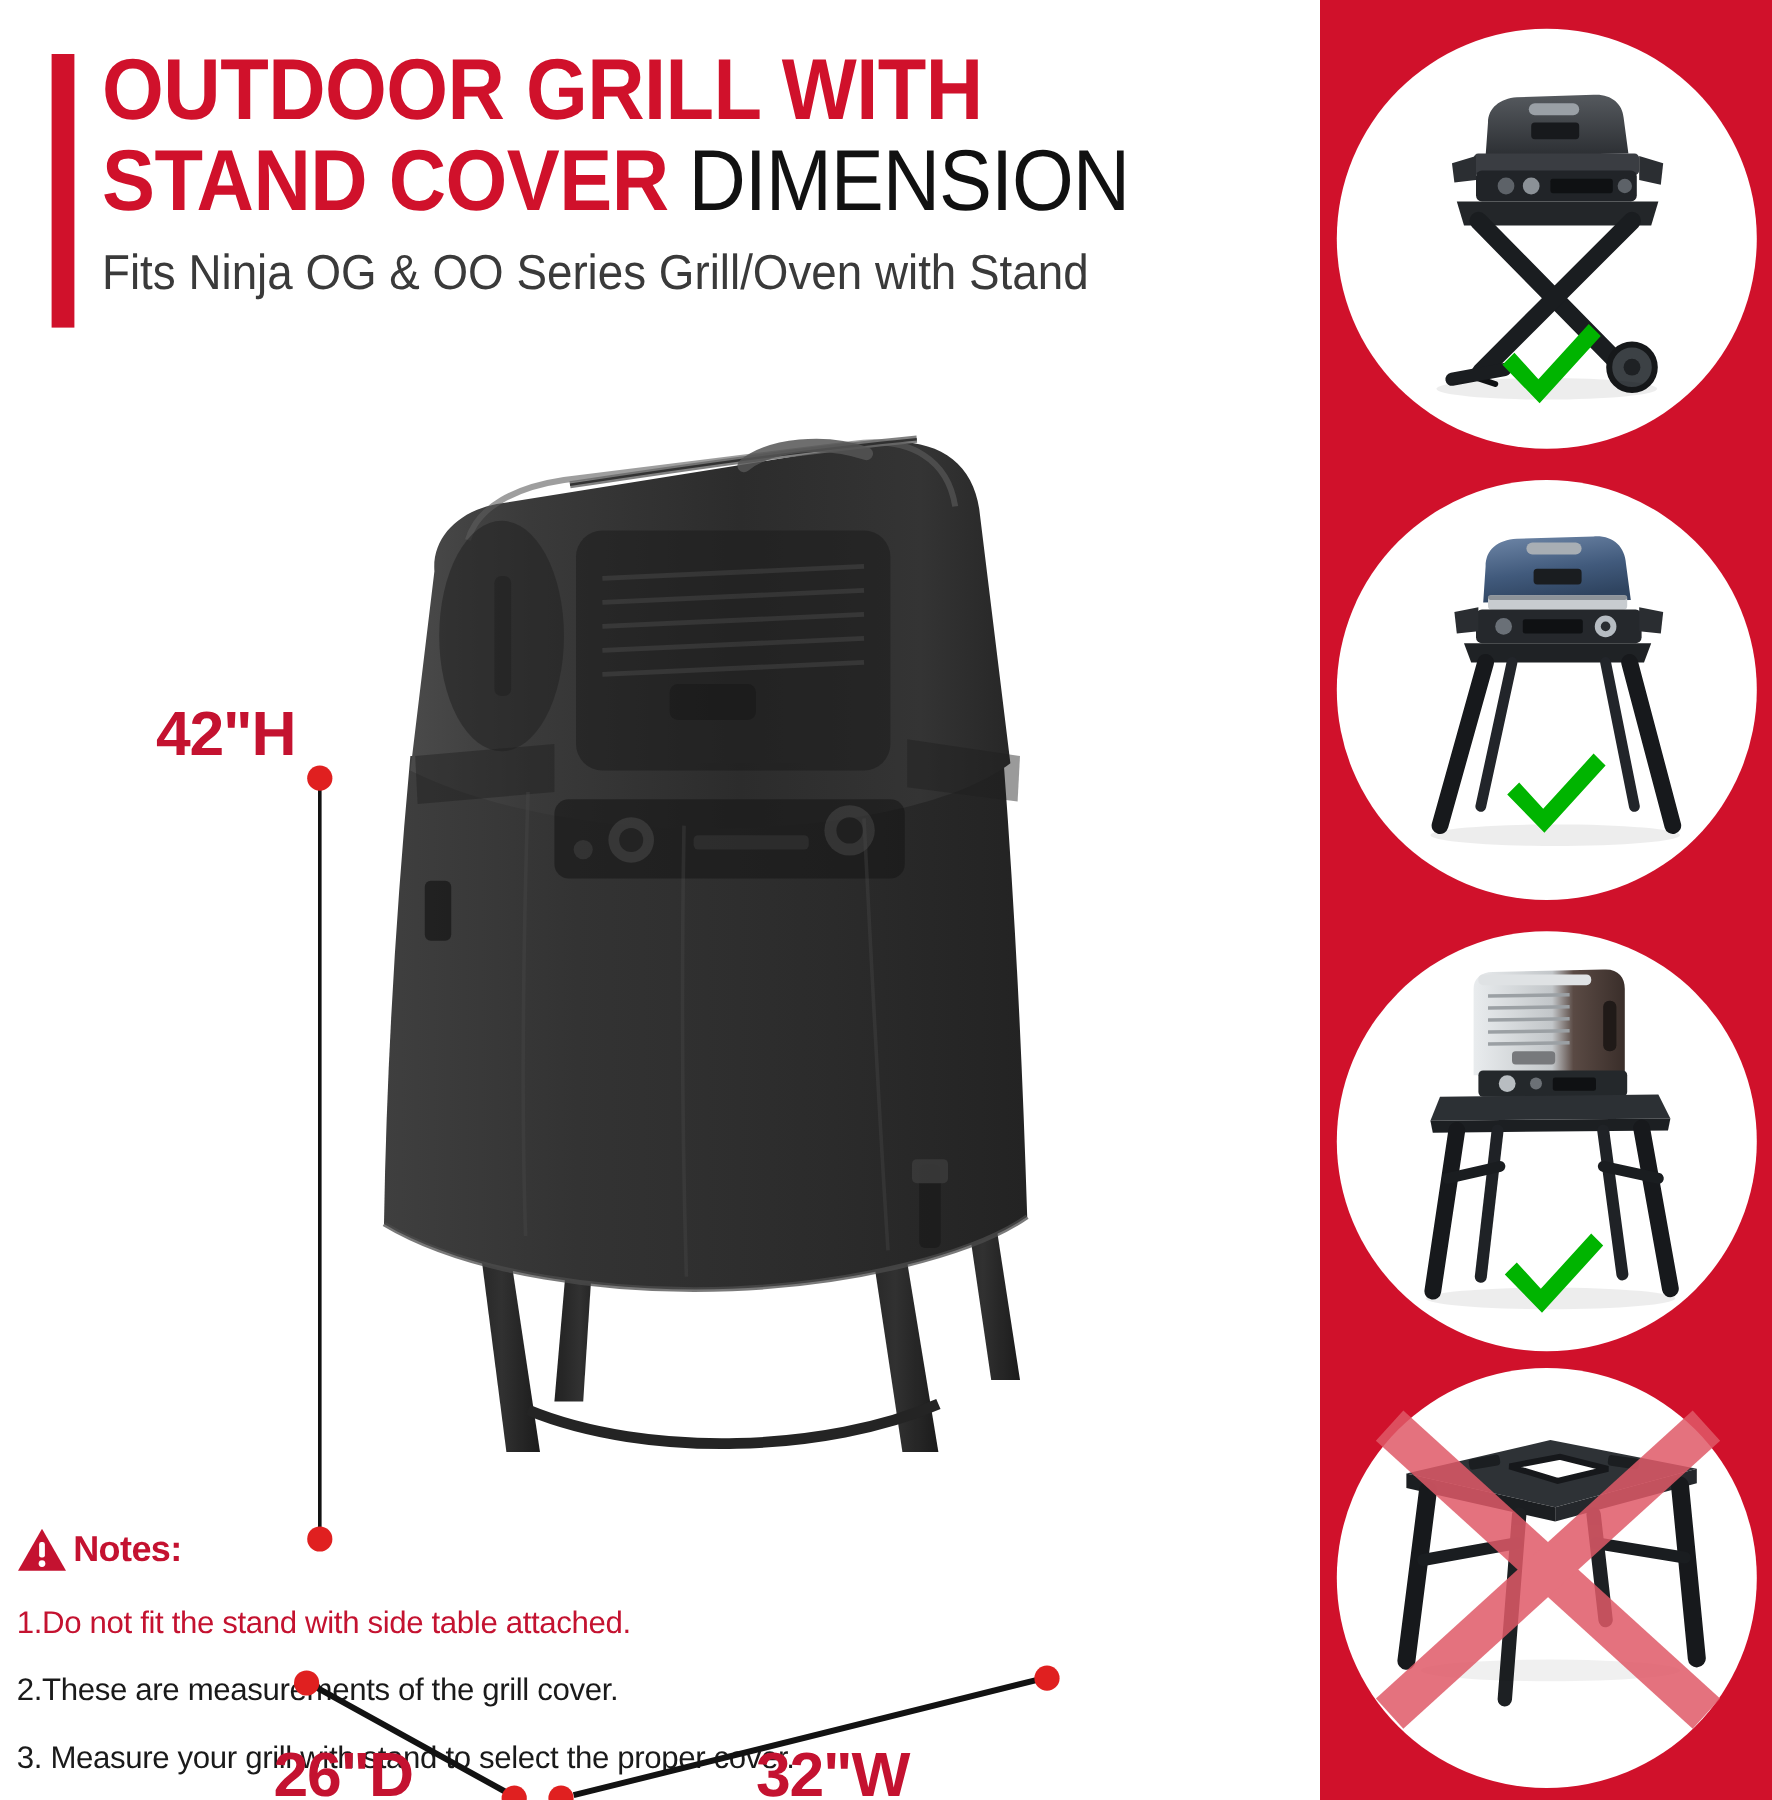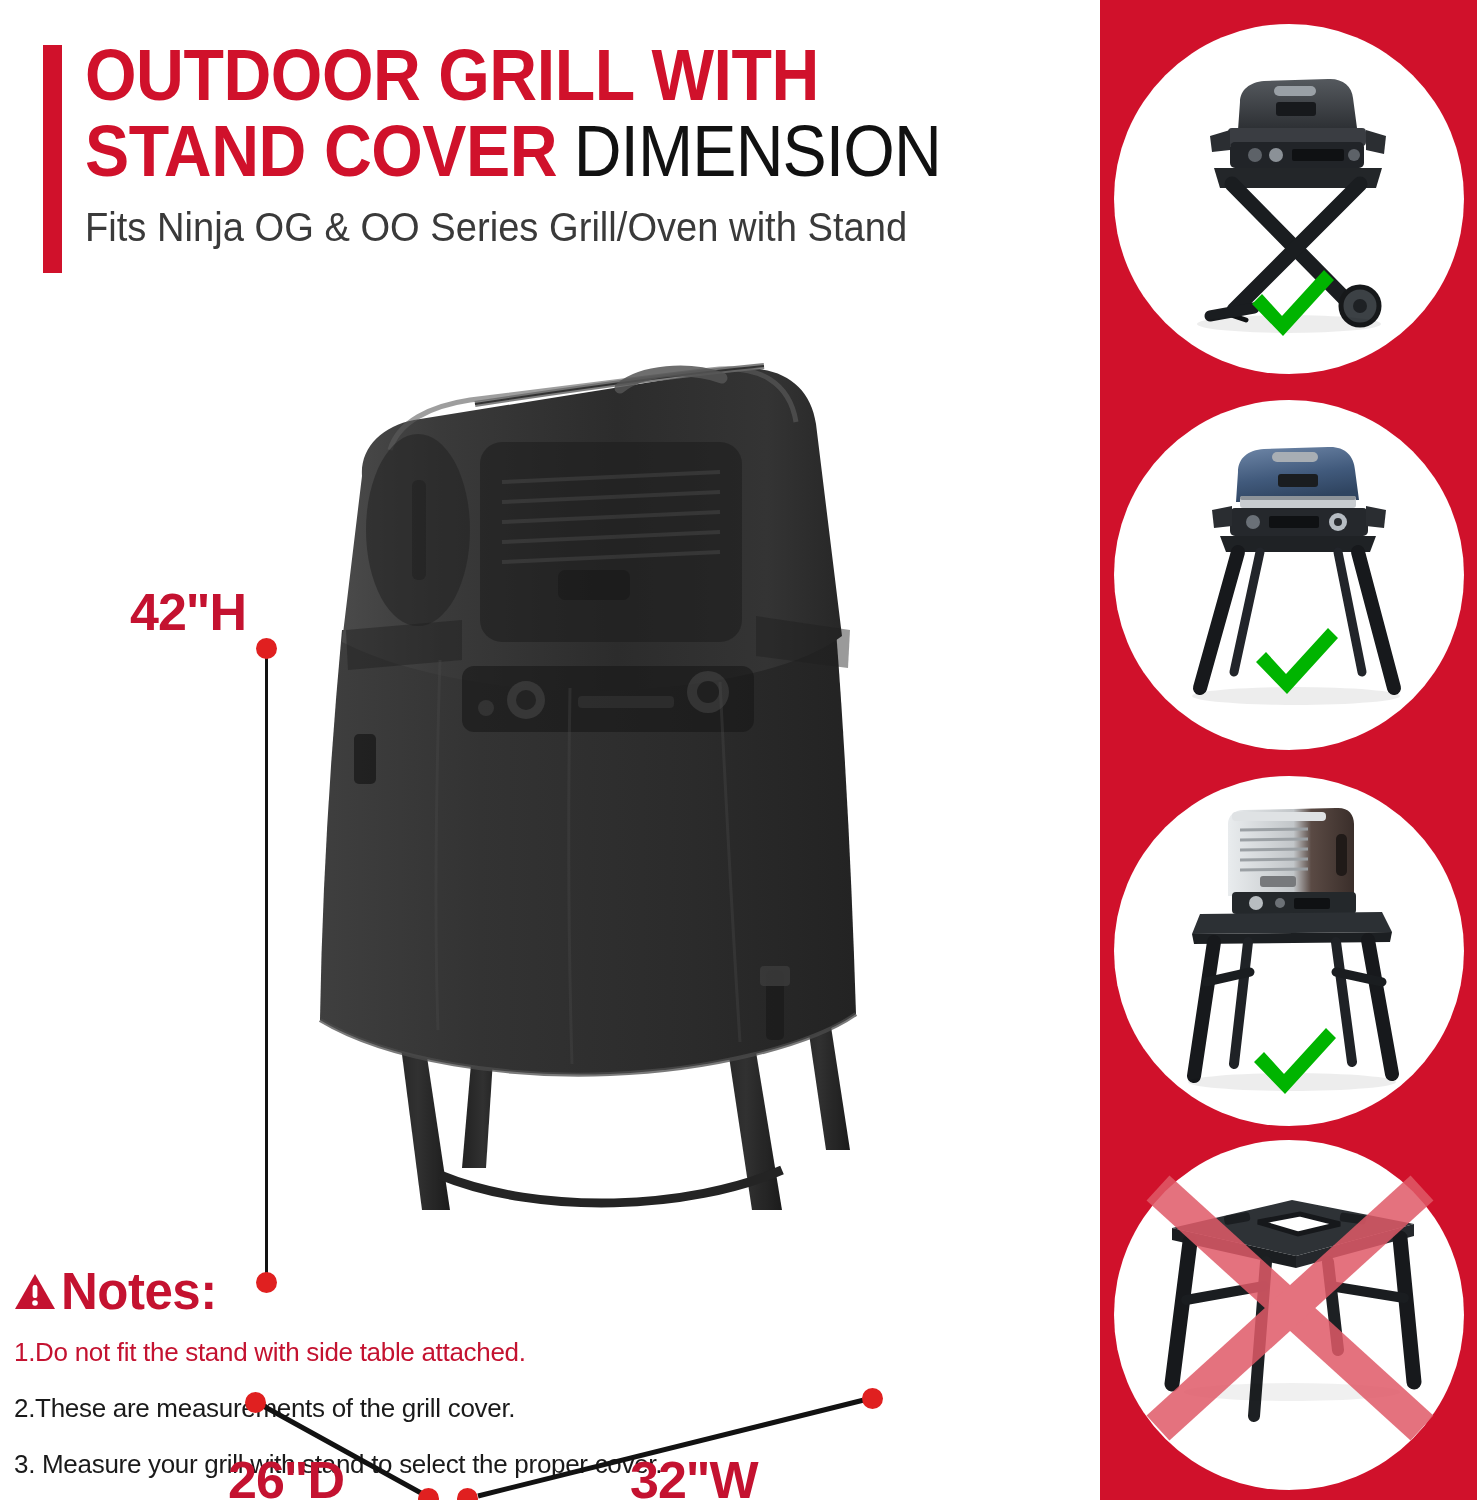--- a/index.html
+++ b/index.html
@@ -128,21 +128,21 @@
   }
   #notes-head {
     display: flex;
     align-items: center;
     gap: 5px;
     margin-bottom: 8px;
   }
   #notes-title {
     color: #c41230;
     font-weight: 700;
-    font-size: 51px;
+    font-size: 30px;
     line-height: 48px;
     letter-spacing: -0.5px;
   }
   .note-row {
     font-size: 26px;
     line-height: 56px;
     color: #1a1a1a;
     font-weight: 400;
     white-space: nowrap;
     letter-spacing: -0.3px;

